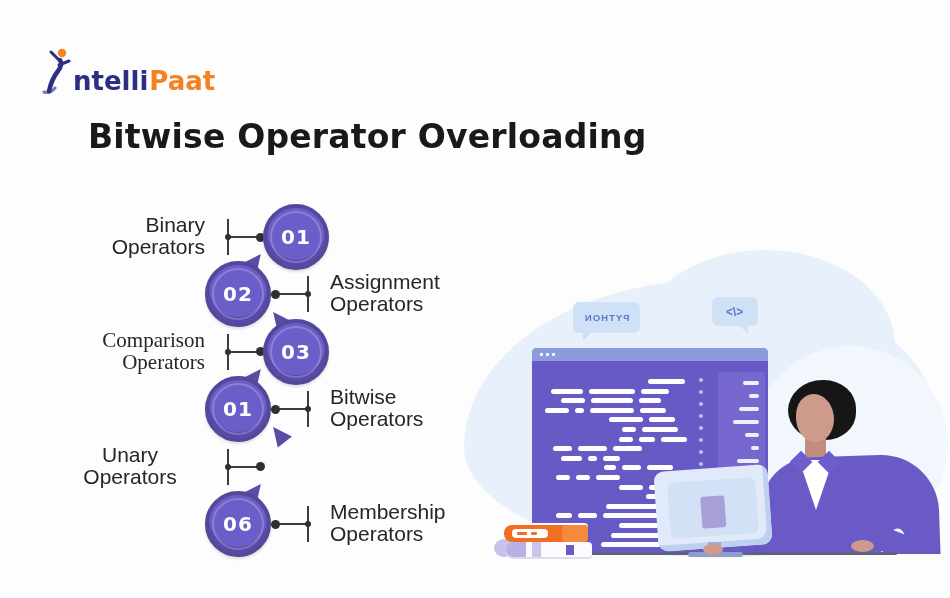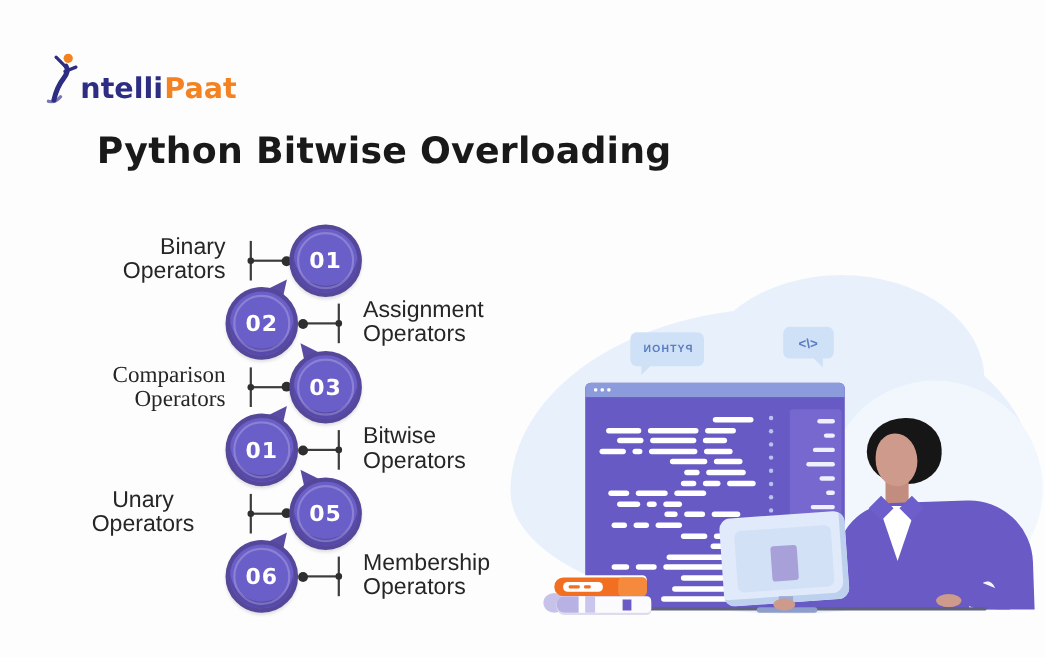--- a/index.html
+++ b/index.html
@@ -120,21 +120,21 @@
       <path d="M2 44 Q 8 46 13 40" stroke="#7a77b5" stroke-width="3" fill="none" stroke-linecap="round"></path>
       <path d="M7 43 C 9 34 12 28 16 23 C 19 19 20 15 18 12" stroke="#2d2e83" stroke-width="4.5" fill="none" stroke-linecap="round"></path>
       <path d="M18 13 L 9 4" stroke="#2d2e83" stroke-width="3" stroke-linecap="round"></path>
       <path d="M17 17 L 27 13" stroke="#2d2e83" stroke-width="3" stroke-linecap="round"></path>
       <circle cx="20" cy="5" r="4.2" fill="#f58220"></circle>
     </svg>
     <span class="brand brand1">ntelli</span>
     <span class="brand brand2">Paat</span>
   </div>
 
-  <h1 class="page-title">Python Bitwise Overloading</h1>
+  <h1 class="page-title">Bitwise Operator Overloading</h1>
 
   <div id="timeline">
       <div class="circle" style="left: 263px; top: 204px;">
         <span class="num">01</span>
       </div>
       <div class="tick" style="left: 227px; top: 219px;"></div>
       <div class="hline" style="left: 229px; top: 236px;"></div>
       <div class="dot-s" style="left: 225px; top: 234px;"></div>
       <div class="dot-b" style="left: 256px; top: 232.5px;"></div>
       <div class="tl-label" style="left: 55px; width: 150px; text-align: right; top: 214px;">
@@ -171,23 +171,20 @@
       </div>
       <div class="tick" style="left: 307px; top: 391.2px;"></div>
       <div class="hline" style="left: 274px; top: 408.2px;"></div>
       <div class="dot-s" style="left: 305px; top: 406.2px;"></div>
       <div class="dot-b" style="left: 271px; top: 404.7px;"></div>
       <div class="tl-label" style="left: 330px; width: 170px; text-align: left; top: 386.2px;">
         <span class="lab-line">Bitwise</span>
         <span class="lab-line">Operators</span>
       </div>
       <div class="tail" style="left: 270px; top: 424.6px; transform: rotate(-38deg);"></div>
-      <div class="circle" style="left: 263px; top: 433.6px;">
-        <span class="num">05</span>
-      </div>
       <div class="tick" style="left: 227px; top: 448.6px;"></div>
       <div class="hline" style="left: 229px; top: 465.6px;"></div>
       <div class="dot-s" style="left: 225px; top: 463.6px;"></div>
       <div class="dot-b" style="left: 256px; top: 462.1px;"></div>
       <div class="tl-label" style="left: 55px; width: 150px; text-align: center; top: 443.6px;">
         <span class="lab-line">Unary</span>
         <span class="lab-line">Operators</span>
       </div>
       <div class="tail" style="left: 246px; top: 482px; transform: rotate(38deg);"></div>
       <div class="circle" style="left: 205px; top: 491px;">

